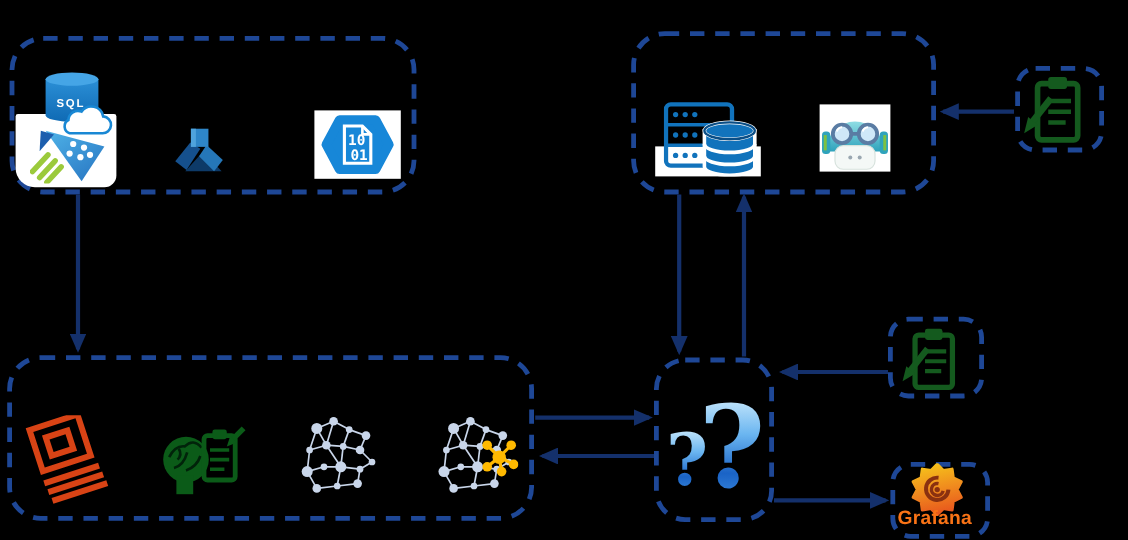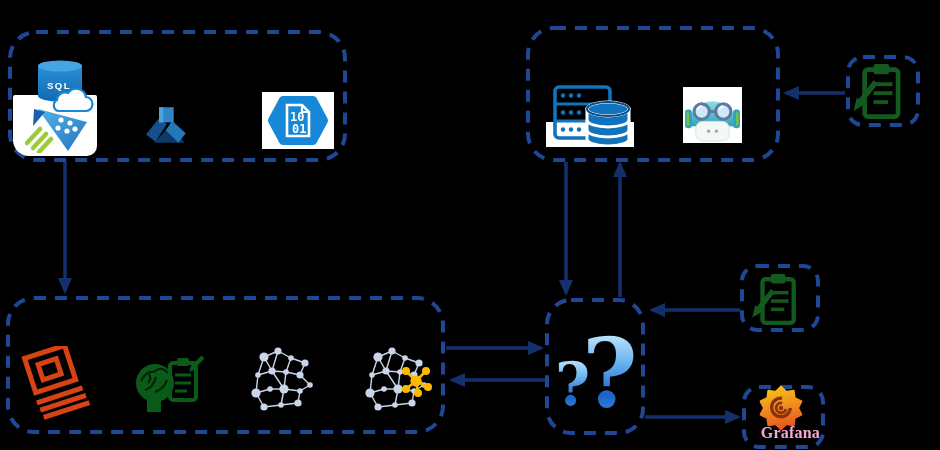--- a/index.html
+++ b/index.html
@@ -3,21 +3,21 @@
 <meta charset="utf-8">
 <style>
   html,body{margin:0;padding:0;}
   body{width:940px;height:450px;overflow:hidden;background:#000;font-family:"Liberation Sans",sans-serif;}
   #stage{position:relative;width:940px;height:450px;background:#000;}
   .abs{position:absolute;}
   .whitecard{background:#fff;position:absolute;}
   .qmark{position:absolute;font-weight:bold;font-family:"DejaVu Serif",serif;
          background:linear-gradient(180deg,#d6f0fe 0%,#6ab5f0 38%,#1a63c6 72%,#3f8fe0 100%);
          -webkit-background-clip:text;background-clip:text;color:transparent;line-height:1;}
-  .grafana-label{position:absolute;color:#f9a8d4;font-weight:bold;font-size:16px;text-align:right;letter-spacing:0.2px;font-family:Liberation Serif, serif;}
+  .grafana-label{position:absolute;color:#f97316;font-weight:bold;font-size:16px;text-align:left;letter-spacing:0.2px;}
 </style>
 </head>
 <body>
 
 <div id="stage">
 
   <svg class="abs" width="940" height="450" style="left:0;top:0">
     <defs>
       <marker id="ah" markerUnits="userSpaceOnUse" markerWidth="16" markerHeight="14" refX="13" refY="7" orient="auto">
         <path d="M0,0 L16,7 L0,14 z" fill="#14306b"></path>

